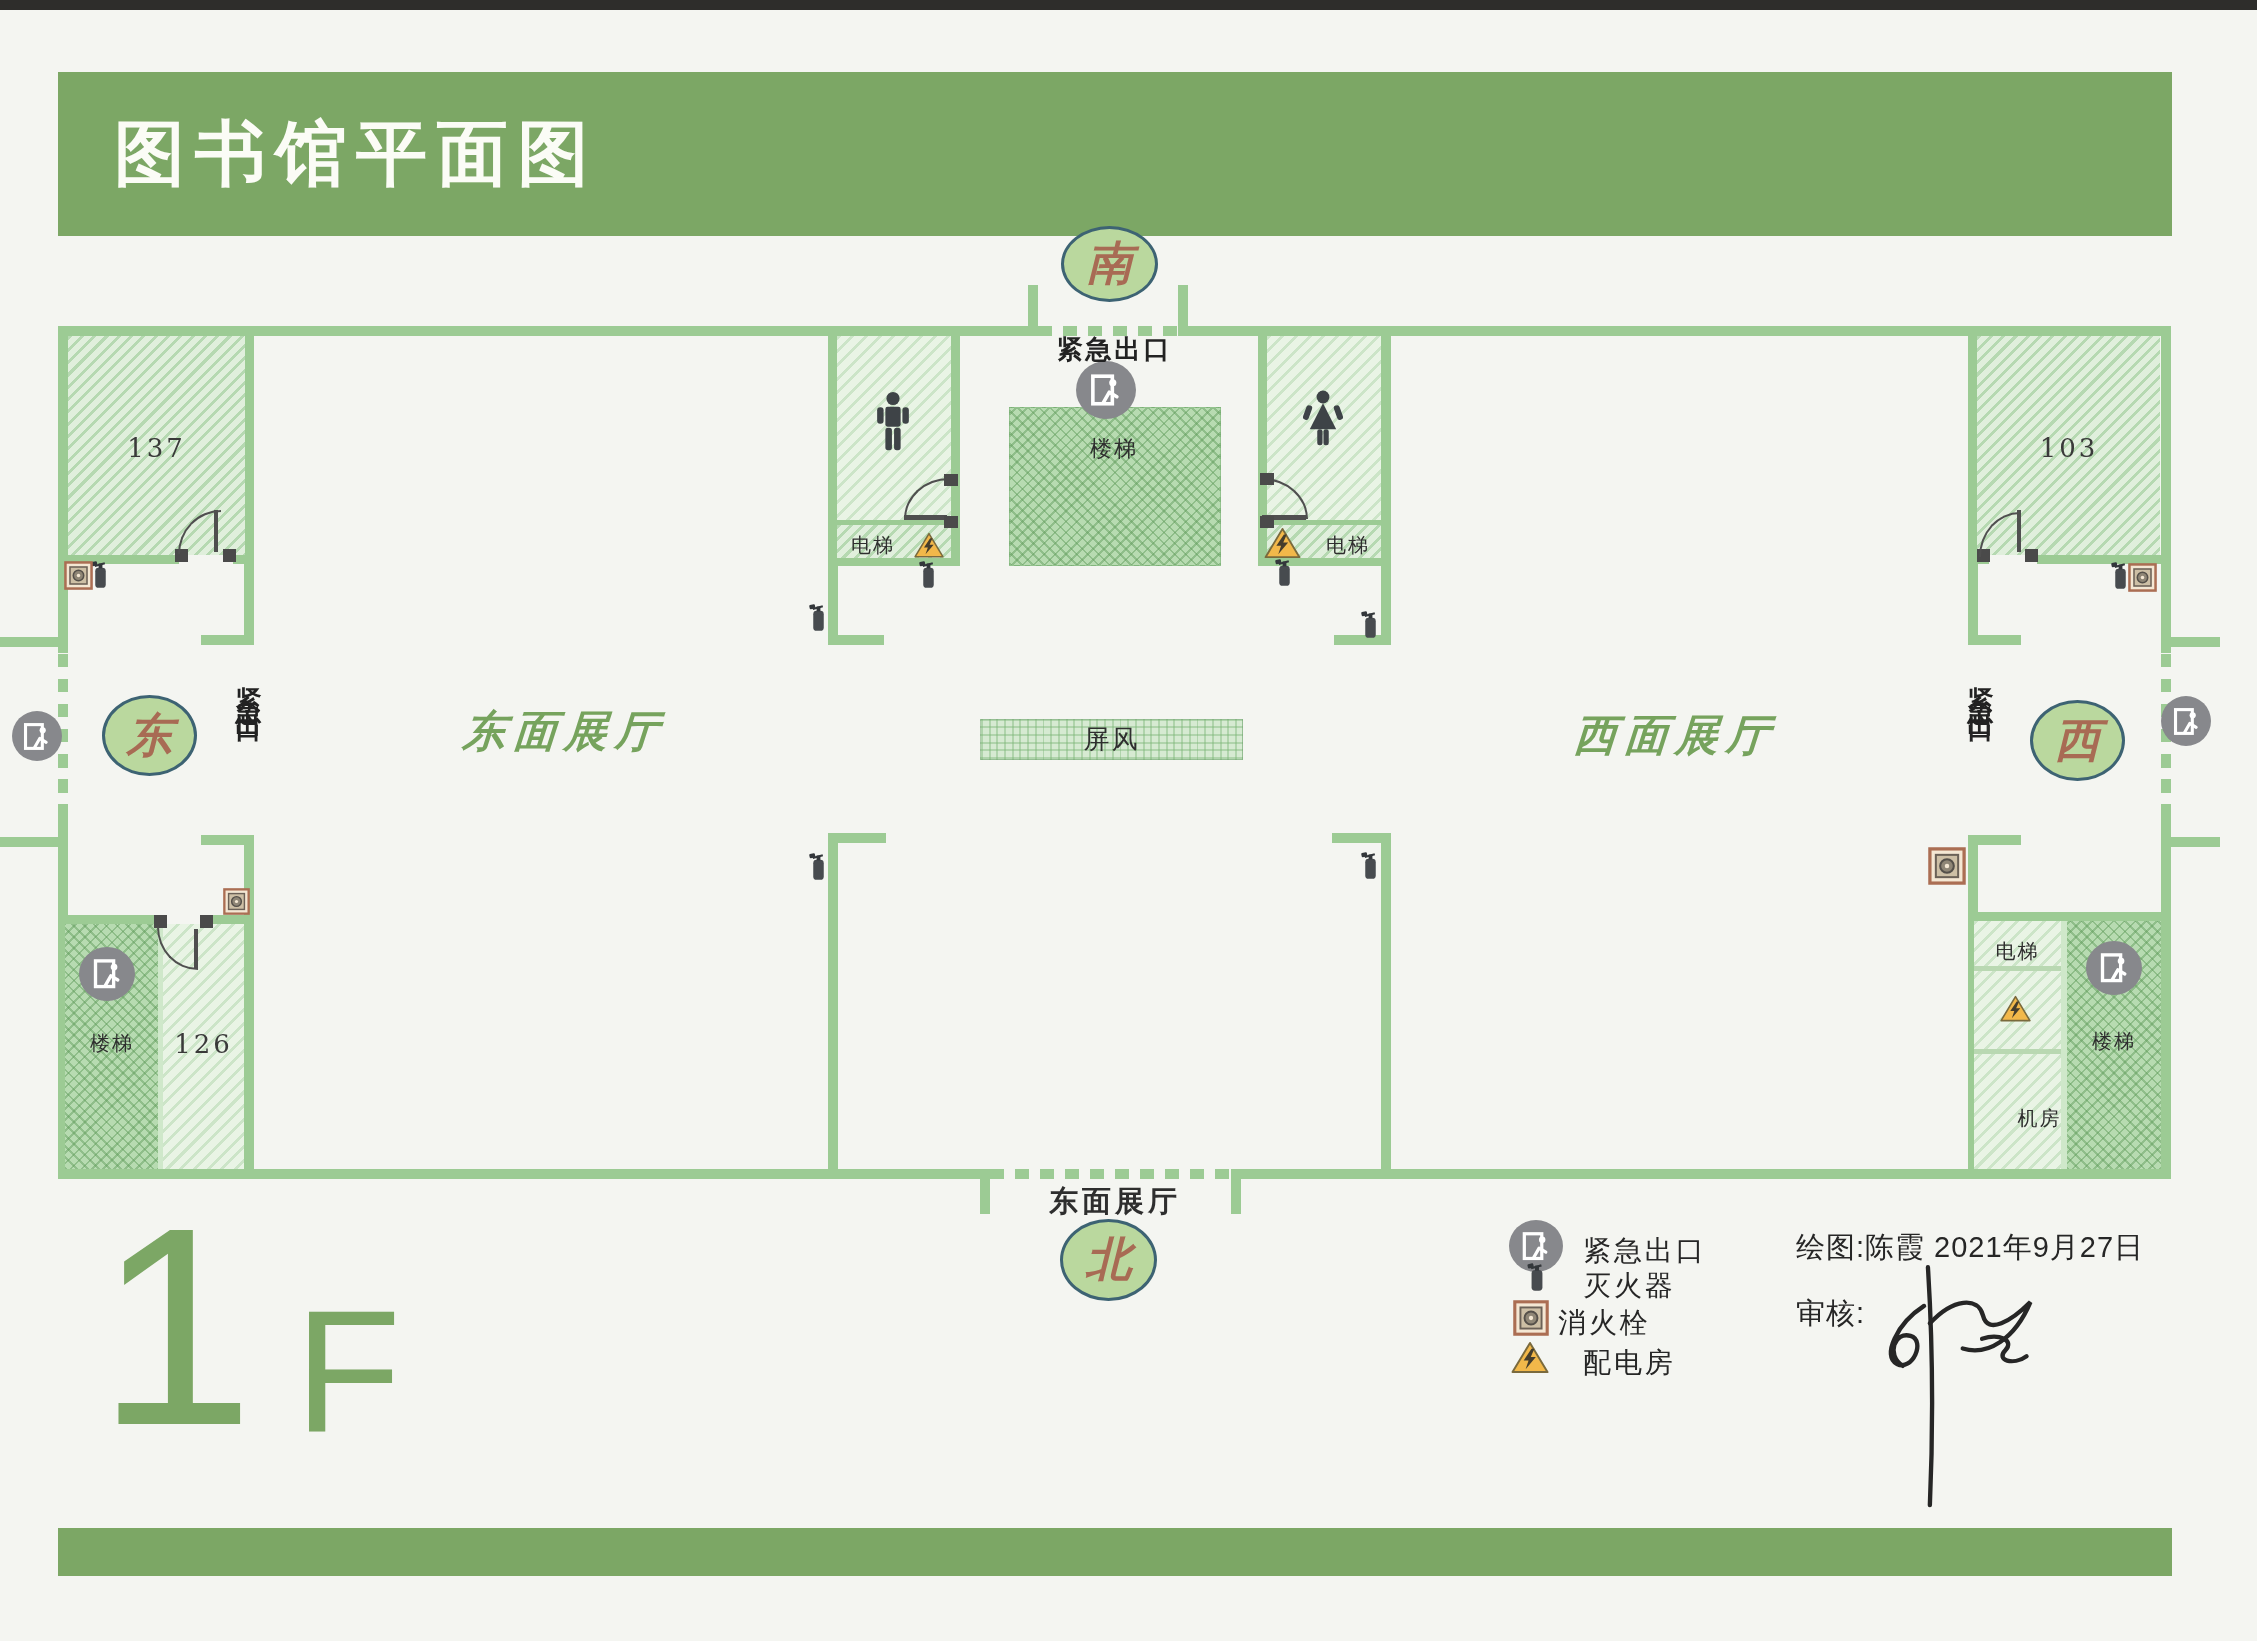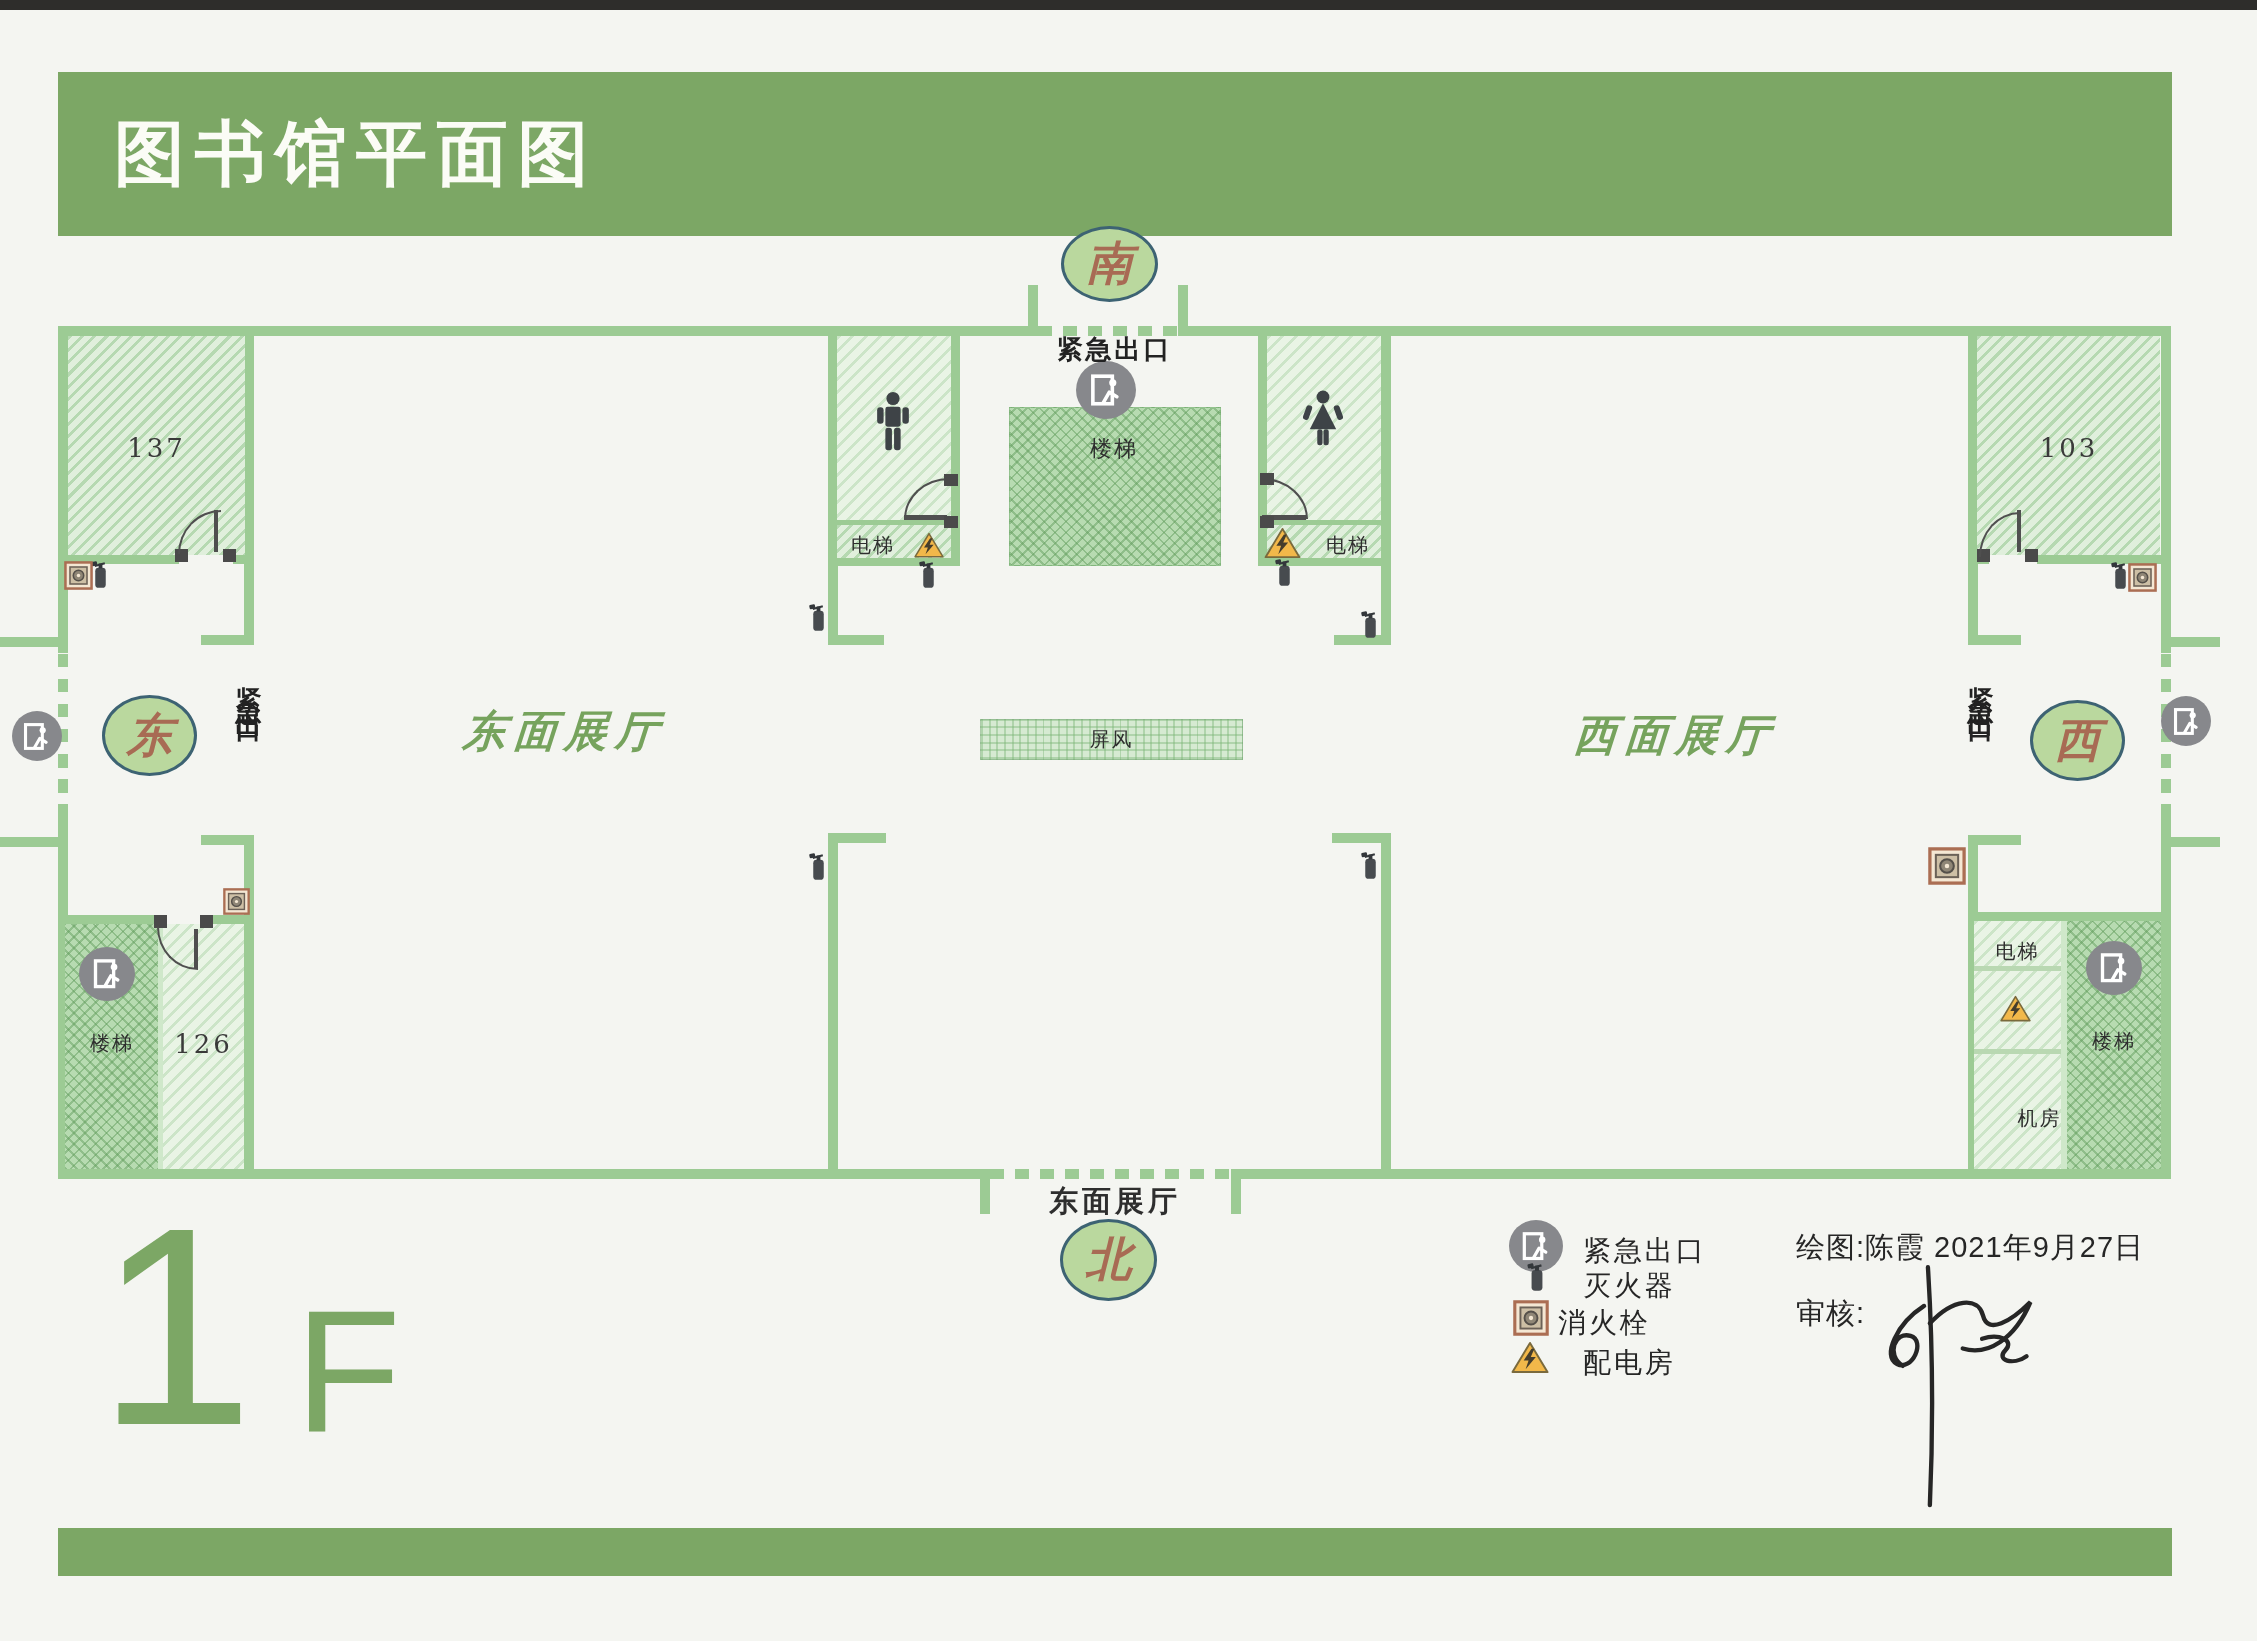--- a/index.html
+++ b/index.html
@@ -176,21 +176,21 @@
   <div class="crosshatch" style="left:65px;top:924px;width:94px;height:245px"></div>
   <div class="abs" style="left:158px;top:924px;width:4.8px;height:245px;background:#cfe8ca"></div>
   <div class="hatch-light" style="left:163px;top:924px;width:81px;height:245px"></div>
   <div class="hatch-light" style="left:1974px;top:921px;width:87px;height:248px"></div>
   <div class="abs" style="left:2061px;top:921px;width:5.8px;height:248px;background:#cfe8ca"></div>
   <div class="crosshatch" style="left:2067px;top:921px;width:94px;height:248px"></div>
   <div class="abs" style="left:1974px;top:966px;width:87px;height:4.8px;background:#b9d8b2"></div>
   <div class="abs" style="left:1974px;top:1049px;width:87px;height:4.8px;background:#b9d8b2"></div>
 
   <div class="gridhatch" style="left:980px;top:719px;width:261px;height:39px">
-    <span class="lbl-cn" style="font-size:20px">屏风</span>
+    <span class="lbl-cn" style="font-size:26px">屏风</span>
   </div>
 
   <div class="post" style="left:175px;top:549px;width:12.6px;height:12.6px"></div>
   <div class="post" style="left:223px;top:549px;width:12.6px;height:12.6px"></div>
   <div class="leaf" style="left:214px;top:510px;width:3.9px;height:42px"></div>
   <div class="door-arc arc-tl" style="left:178px;top:510px;width:41px;height:42px"></div>
 
   <div class="post" style="left:1977px;top:549px;width:12.6px;height:12.6px"></div>
   <div class="post" style="left:2025px;top:549px;width:12.6px;height:12.6px"></div>
   <div class="leaf" style="left:2017px;top:510px;width:3.9px;height:42px"></div>

